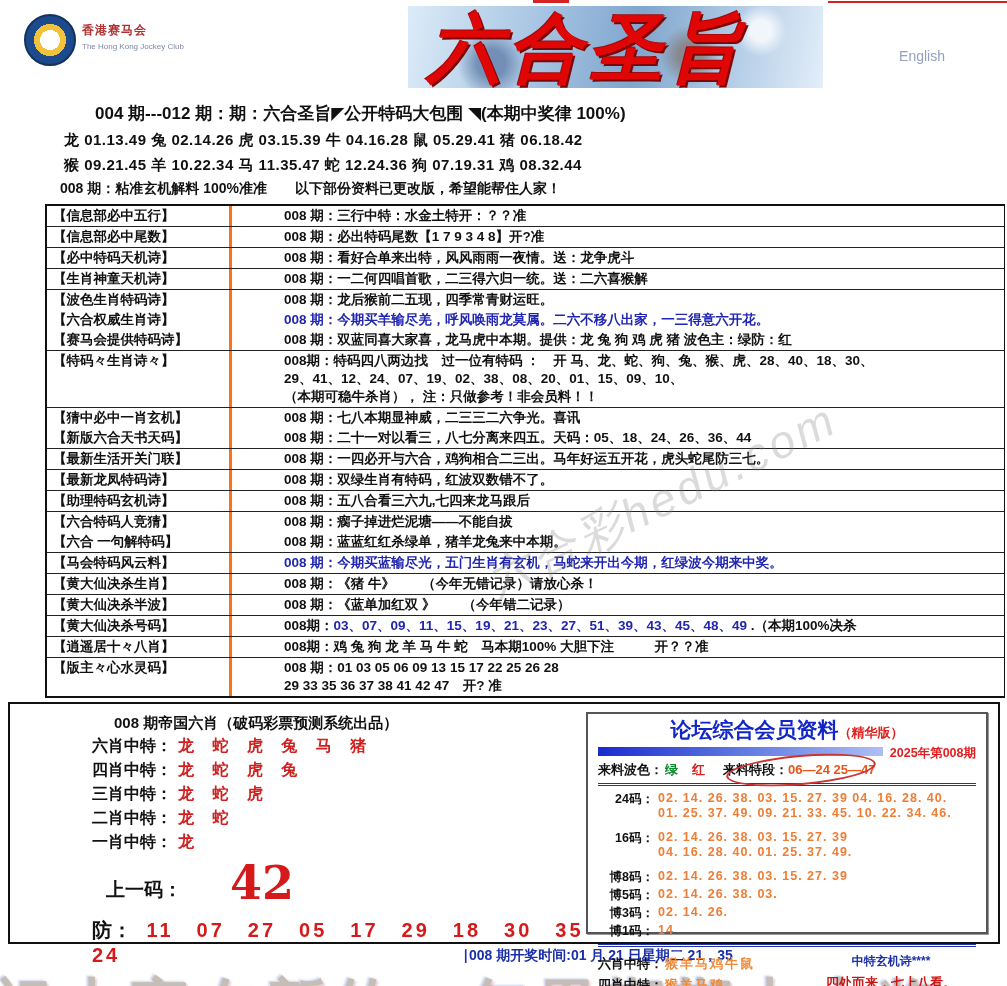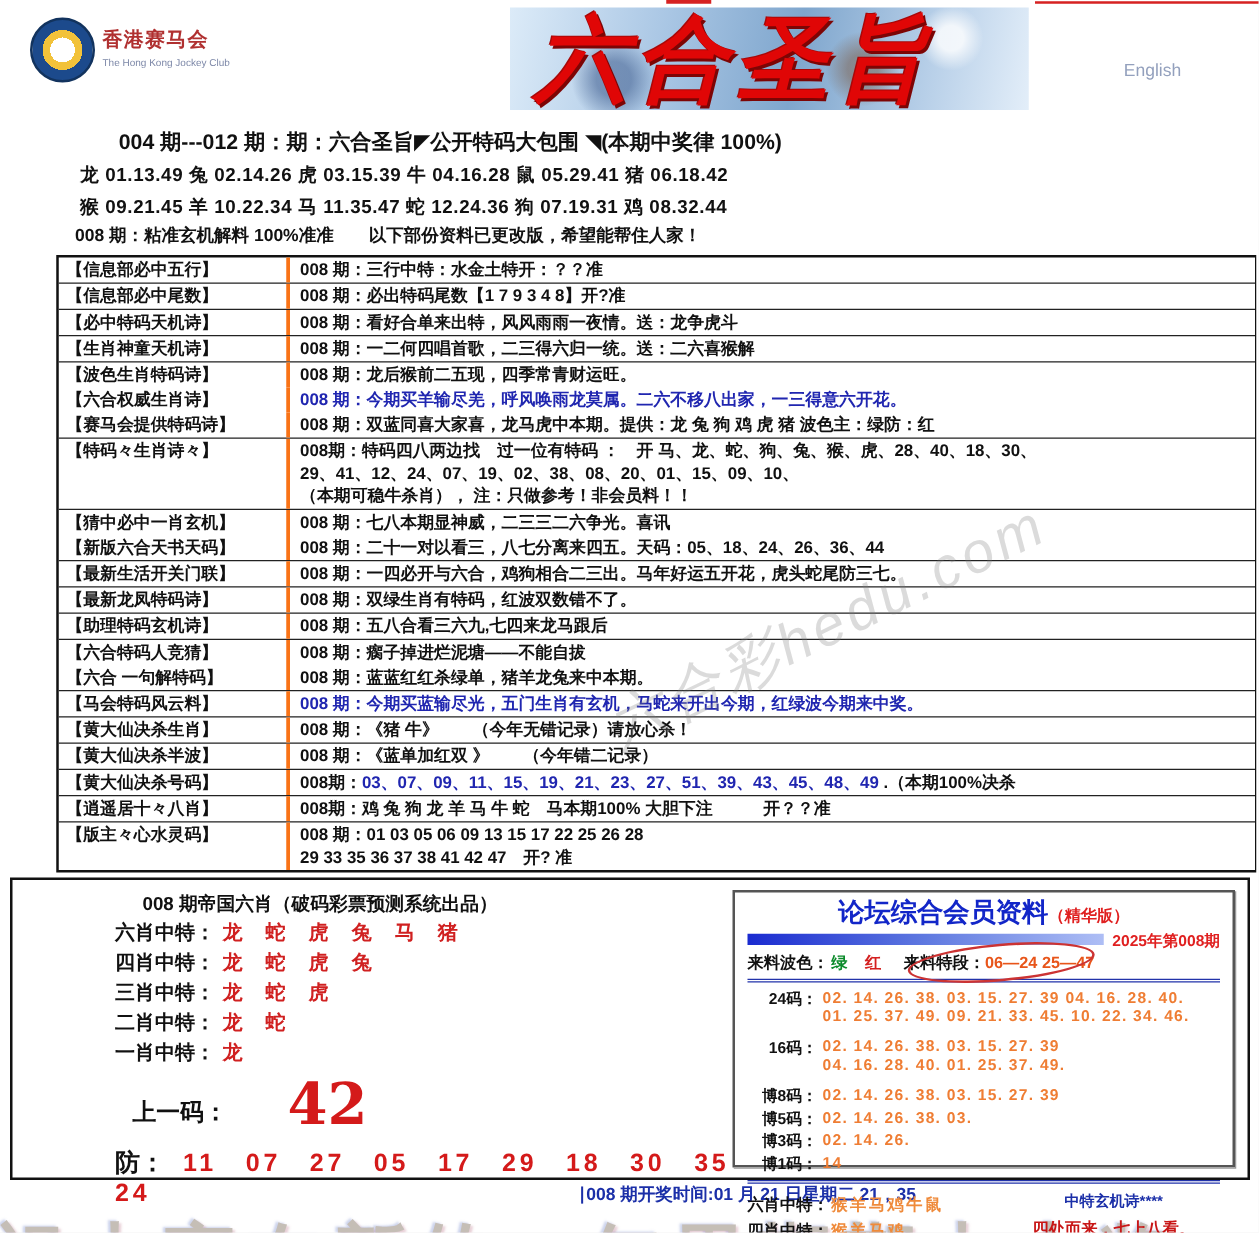--- a/index.html
+++ b/index.html
@@ -8,21 +8,21 @@
 
   
   .redline-a { position:absolute; left:533px; top:0; width:36px; height:3px; background:#d62222; }
   .redline-b { position:absolute; left:828px; top:1px; width:179px; height:2px; background:#d62222; }
 
   
   .hdr { position:relative; height:100px; }
   .logo-wrap { position:absolute; left:24px; top:14px; display:flex; gap:6px; }
   .logo-circle { width:52px; height:52px; border-radius:50%; background:radial-gradient(circle at 50% 50%, #ffffff 0 10px, #f2c23a 10px 16px, #1c4a8c 16px 26px, #123a6e 26px); border:2px solid #12335e; }
   .logo-txt { padding-top:8px; }
-  .logo-cn { color:#b03030; font-size:16px; font-weight:bold; letter-spacing:1px; }
+  .logo-cn { color:#b03030; font-size:12px; font-weight:bold; letter-spacing:1px; }
   .logo-en { color:#7d88a8; font-size:8px; margin-top:3px; }
   .banner-img { position:absolute; left:408px; top:6px; width:415px; height:82px;
     background:
       radial-gradient(circle at 20% 70%, rgba(60,90,140,.55) 0 14px, rgba(60,90,140,0) 34px),
       radial-gradient(circle at 68% 60%, rgba(120,90,70,.5) 0 12px, rgba(120,90,70,0) 30px),
       radial-gradient(circle at 85% 30%, rgba(255,255,255,.8) 0 10px, rgba(255,255,255,0) 26px),
       linear-gradient(100deg,#dcebf8 0%, #a9c6e4 30%, #7fa6cd 55%, #b7cfe8 80%, #e3eef9 100%);
   }
   .big-title { position:absolute; left:428px; top:2px; width:400px; font-family:"DejaVu Serif","Liberation Serif",serif; font-style:italic; font-weight:bold; font-size:74px; line-height:92px; color:#e00606; text-shadow:2px 2px 0 #7d0505, -1px -1px 0 #a90808; letter-spacing:6px; white-space:nowrap; }
   .english { position:absolute; right:62px; top:48px; color:#93a0bd; font-size:14px; cursor:pointer; }
@@ -33,21 +33,21 @@
   .zline { margin-left:64px; margin-top:6px; font-size:15px; font-weight:bold; color:#111; letter-spacing:.5px; }
   .notice { margin-left:60px; margin-top:5px; font-size:14px; font-weight:bold; color:#111; }
 
   
   .mtable { margin:6px 0 0 45px; width:960px; border:2px solid #111; border-right:1px solid #111; }
   .tr { display:flex; border-bottom:1px solid #222; }
   .tr.nb { border-bottom:none; }
   .tl { width:185px; flex:0 0 185px; border-right:3px solid #f97316; font-size:13.5px; font-weight:bold; color:#111; padding:1px 2px 1px 6px; line-height:18px; }
   .tc { flex:1; font-size:13.5px; font-weight:bold; color:#111; padding:1px 4px 1px 8px; line-height:18px; }
   .tc.blue, .navy { color:#2026b0; }
-  .ln { white-space:nowrap; }
+  .ln { white-space:nowrap;margin-left:44px; }
 
   
   .wm { position:absolute; left:470px; top:470px; transform:rotate(-26deg); font-size:46px; font-style:italic; color:rgba(125,125,125,.28); letter-spacing:4px; pointer-events:none; }
 
   
   .bbox { margin:4px 0 0 8px; width:992px; height:242px; border:2px solid #111; display:flex; }
   .empire { flex:1; padding:10px 0 0 58px;margin-left:24px; }
   .emp-title { font-size:15px; font-weight:bold; color:#111; margin-left:22px; }
   .emp-row { margin-top:3px; font-size:16px; font-weight:bold; }
   .emp-label { color:#111; }

